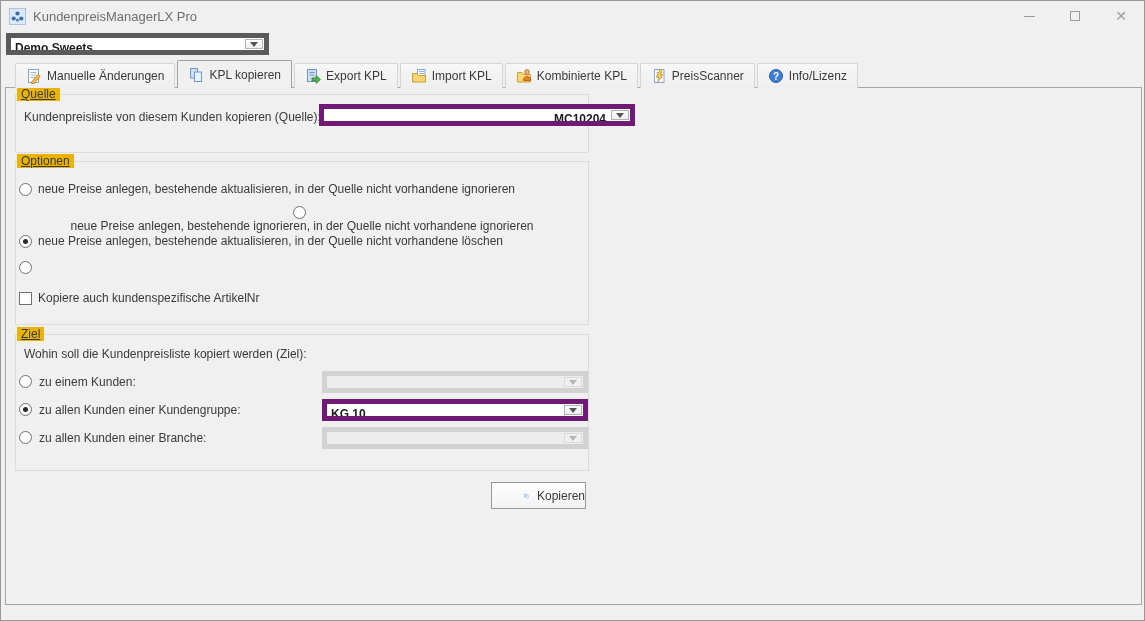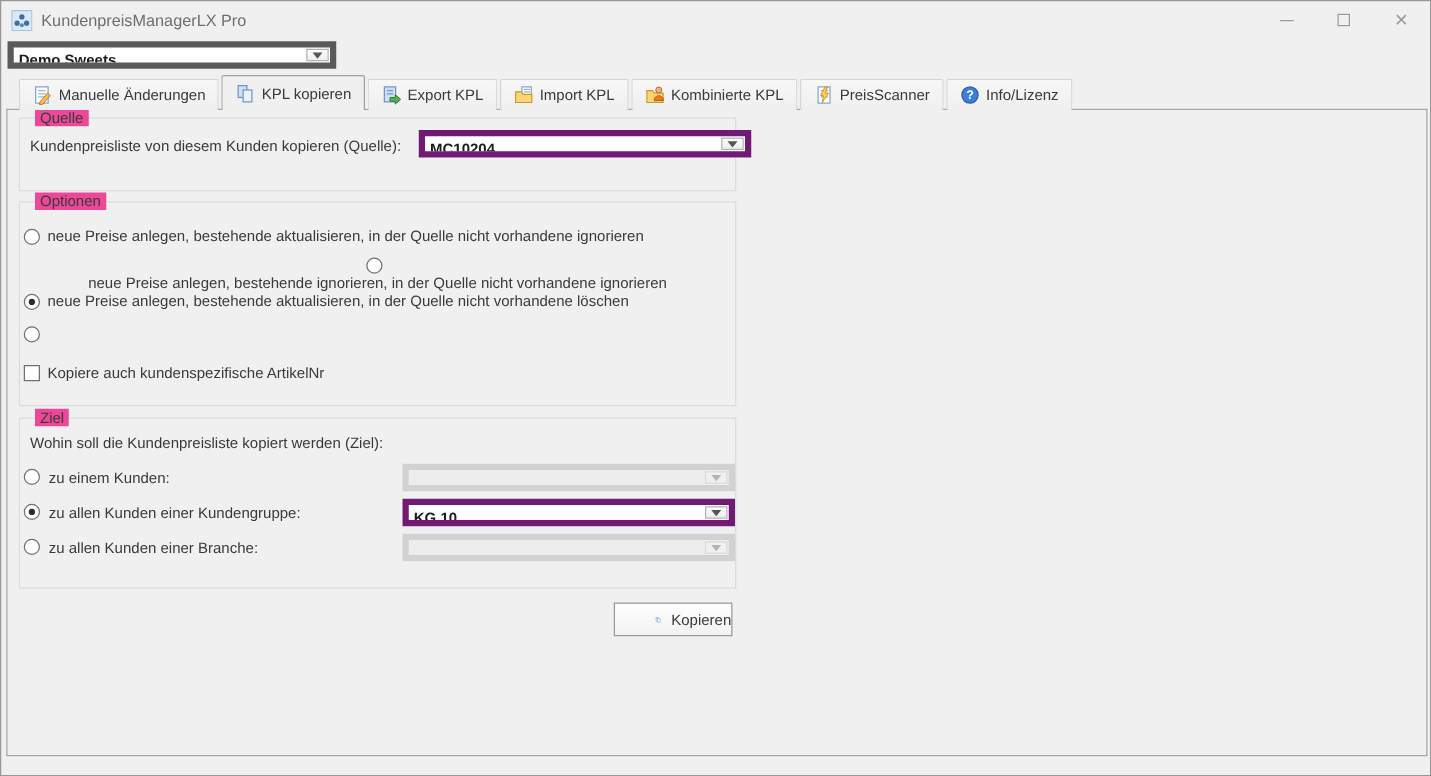--- a/index.html
+++ b/index.html
@@ -43,21 +43,21 @@
   .tab { height:25px; display:flex; align-items:center; gap:5px; padding:0 10px; margin-right:2px;
          background:linear-gradient(#f7f7f7,#efefef); border:1px solid #d5d5d5; border-bottom:none;
          border-radius:2px 2px 0 0; white-space:nowrap; cursor:default; }
   .tab.active { height:28px; background:#f0f0f0; border:1px solid #a0a0a0; border-bottom:none; }
   .tab-icon { width:16px; height:16px; flex:0 0 16px; }
 
   
   .panel { position:absolute; left:4px; top:86px; width:1137px; height:518px; border:1px solid #a6a6a6; background:#f0f0f0; z-index:1; }
 
   .groupbox { position:absolute; left:9px; width:574px; border:1px solid #dcdcdc; }
-  .group-title { position:absolute; top:-8px; left:12px; background:#ec4899; padding:0 4px; color:#3a3a3a; }
+  .group-title { position:absolute; top:-8px; left:1px; background:#eab308; padding:0 4px; color:#3a3a3a;text-decoration:underline; }
   .gb-quelle   { top:6px;  height:59px; }
   .gb-optionen { top:73px; height:164px; }
   .gb-ziel     { top:246px; height:137px; }
 
   .static-label { position:absolute; color:#3a3a3a; white-space:nowrap; }
 
   .opt-row { position:absolute; left:3px; right:3px; height:18px; display:flex; align-items:center; }
   .radio { width:13px; height:13px; border-radius:50%; border:1px solid #707070; background:#ffffff; margin-right:6px; flex:0 0 13px; position:relative; }
   .radio.selected::after { content:""; position:absolute; left:3px; top:3px; width:5px; height:5px; border-radius:50%; background:#2b2b2b; }
   .checkbox { width:13px; height:13px; border:1px solid #707070; background:#ffffff; margin-right:6px; flex:0 0 13px; }
@@ -176,21 +176,21 @@
       </svg>
       <span>Info/Lizenz</span>
     </div>
   </div>
 
   <div class="panel">
 
     <div class="groupbox gb-quelle">
       <span class="group-title">Quelle</span>
       <span class="static-label" style="left:8px; top:15px;">Kundenpreisliste von diesem Kunden kopieren (Quelle):</span>
-      <div class="combo" style="left:319px; top:9px; width:266px;">
+      <div class="combo" style="left:303px; top:9px; width:316px;text-align:right;">
         <span class="combo-value">MC10204</span>
         <span class="combo-btn">
             <span class="arrow"></span>
           </span>
       </div>
     </div>
 
     <div class="groupbox gb-optionen">
       <span class="group-title">Optionen</span>
 

